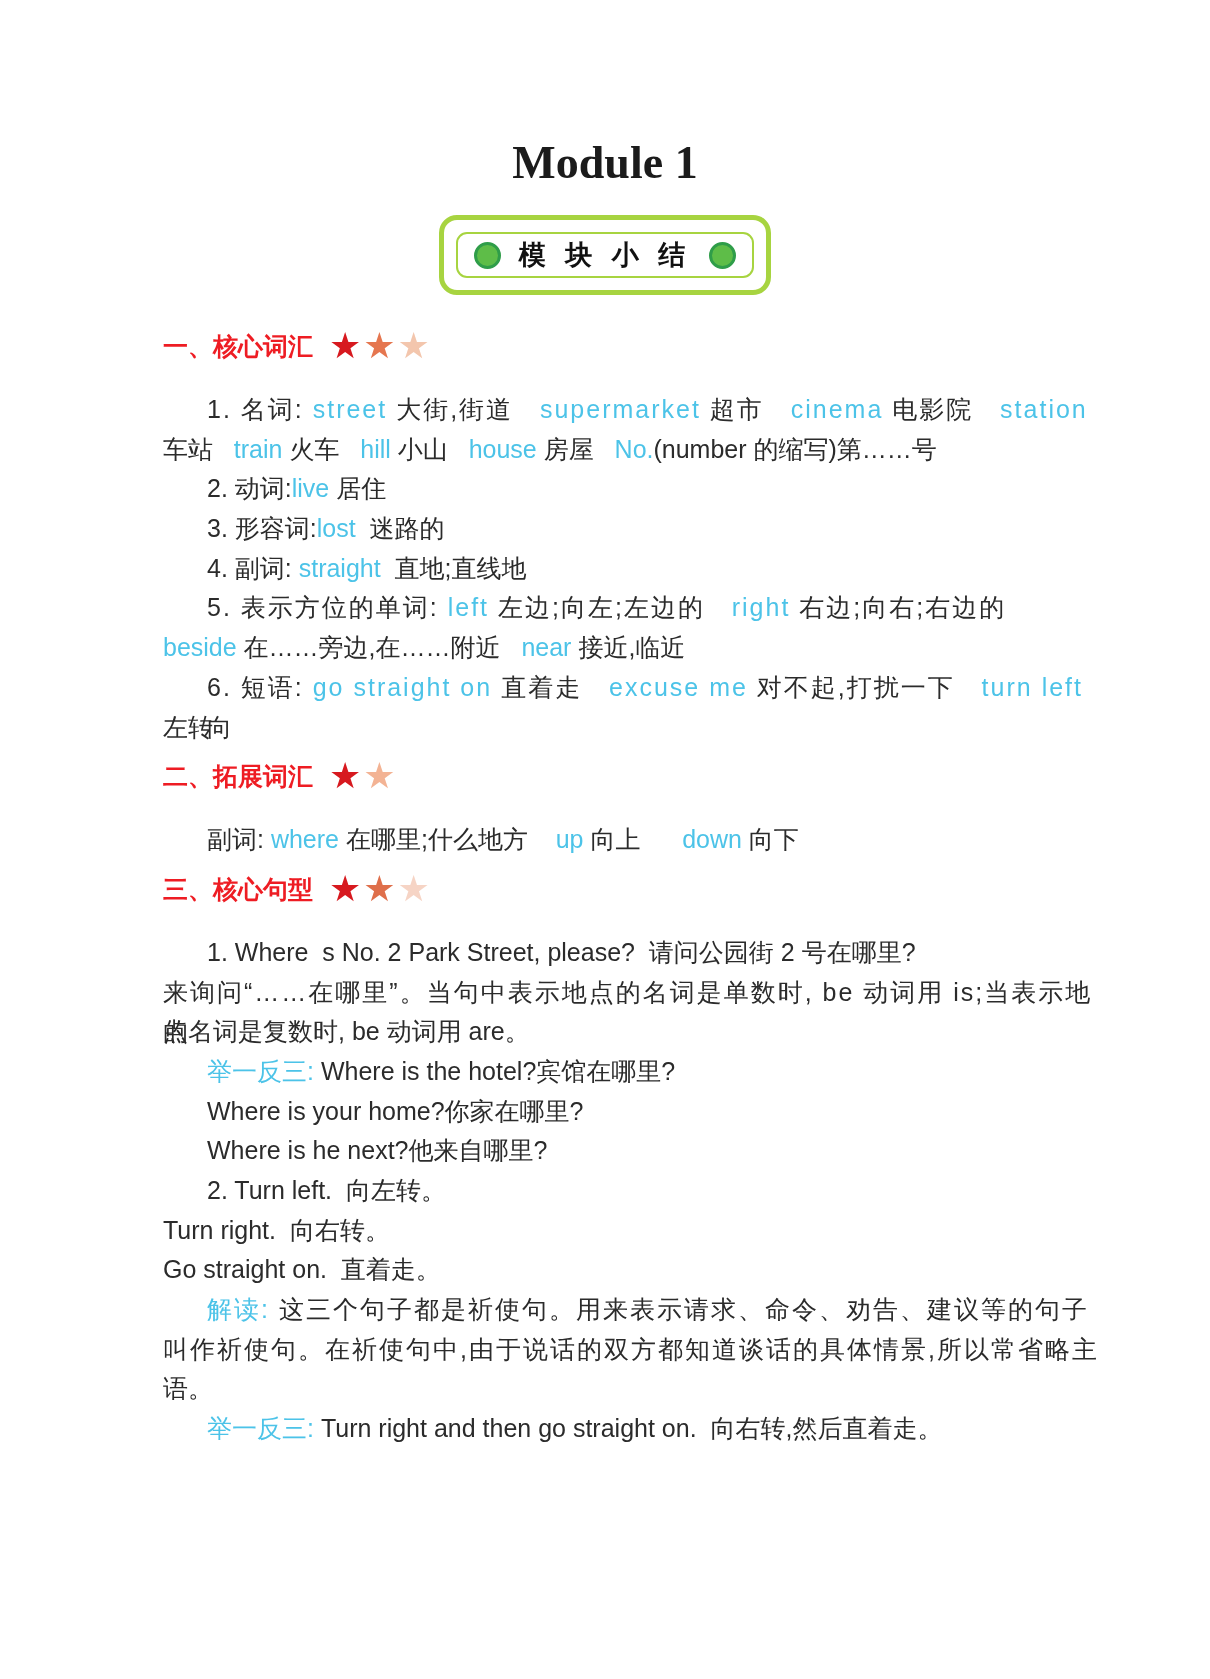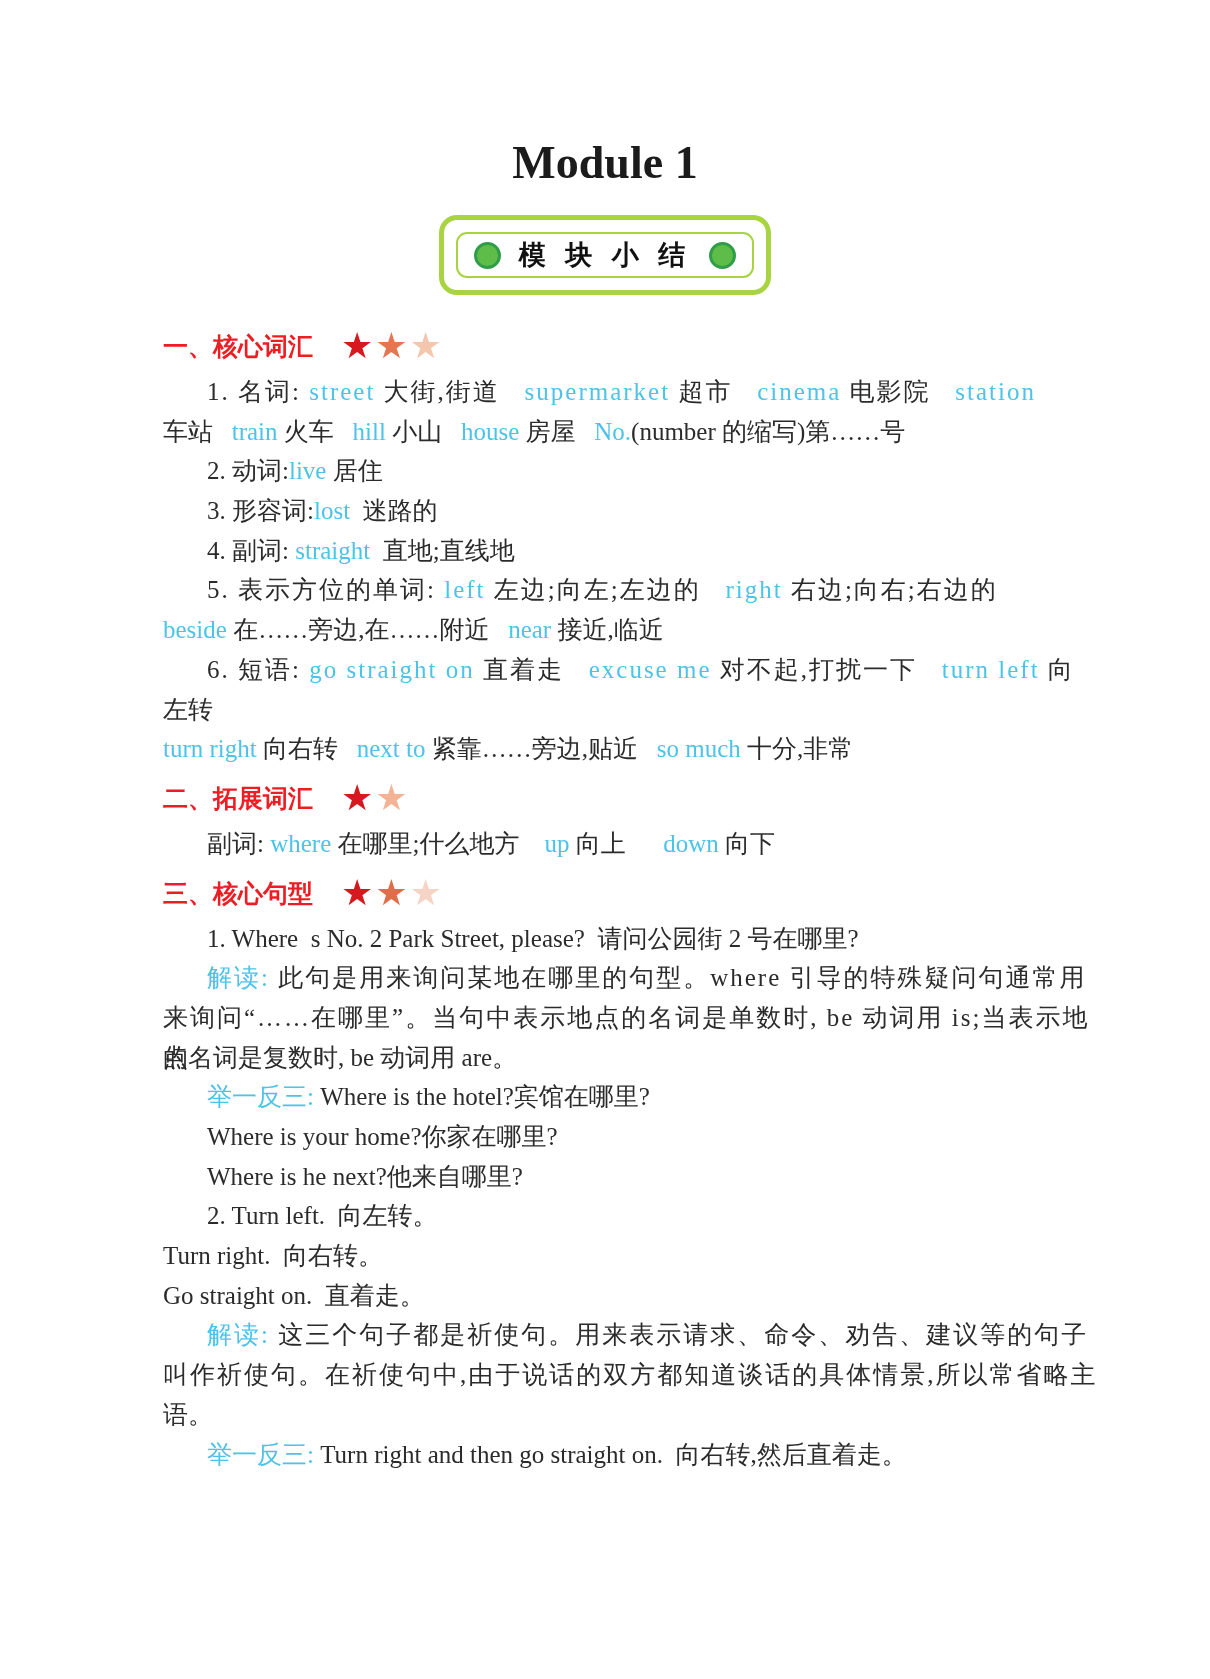--- a/index.html
+++ b/index.html
@@ -26,25 +26,25 @@
   .dot{
     width:27px;height:27px;border-radius:50%;box-sizing:border-box;
     background:var(--dot,#5ebd48);border:3px solid var(--ring,#2f9d49);
   }
   .badge-text{
     font-weight:bold;font-size:27px;line-height:30px;color:#111;
     letter-spacing:6px;white-space:pre;
   }
   .content{margin-left:163px;width:940px;margin-top:31px;}
   .sec + .sec{margin-top:9px;}
-  .sec-head{display:flex;align-items:center;gap:28px;height:40px;}
+  .sec-head{display:flex;align-items:center;gap:16px;height:40px;}
   .sec-title{color:var(--red,#ee1c23);font-weight:bold;font-size:25px;line-height:40px;}
   .stars{display:flex;gap:2px;align-items:center;}
   .star{font-size:36px;line-height:36px;}
-  .sec-body{margin-top:6px;font-family:Liberation Serif, serif;}
+  .sec-body{margin-top:24px;}
   .line{
     height:39.7px;line-height:39.7px;font-size:25px;
     white-space:pre-wrap;overflow:visible;
   }
   .line.indent{padding-left:44px;}
   .line.full{letter-spacing:2px;}
   .en{color:var(--accent,#4cc3e8);}
   .tx{color:var(--text,#2b2b2b);}
 </style>
 </head>
@@ -74,21 +74,20 @@
         <div class="sec-body">
           <div class="line indent full"><span class="tx">1. 名词: </span><span class="en">street</span><span class="tx"> 大街,街道   </span><span class="en">supermarket</span><span class="tx"> 超市   </span><span class="en">cinema</span><span class="tx"> 电影院   </span><span class="en">station</span></div>
           <div class="line"><span class="tx">车站   </span><span class="en">train</span><span class="tx"> 火车   </span><span class="en">hill</span><span class="tx"> 小山   </span><span class="en">house</span><span class="tx"> 房屋   </span><span class="en">No.</span><span class="tx">(number 的缩写)第……号</span></div>
           <div class="line indent"><span class="tx">2. 动词:</span><span class="en">live</span><span class="tx"> 居住</span></div>
           <div class="line indent"><span class="tx">3. 形容词:</span><span class="en">lost</span><span class="tx">  迷路的</span></div>
           <div class="line indent"><span class="tx">4. 副词: </span><span class="en">straight</span><span class="tx">  直地;直线地</span></div>
           <div class="line indent full"><span class="tx">5. 表示方位的单词: </span><span class="en">left</span><span class="tx"> 左边;向左;左边的   </span><span class="en">right</span><span class="tx"> 右边;向右;右边的</span></div>
           <div class="line"><span class="en">beside</span><span class="tx"> 在……旁边,在……附近   </span><span class="en">near</span><span class="tx"> 接近,临近</span></div>
           <div class="line indent full"><span class="tx">6. 短语: </span><span class="en">go straight on</span><span class="tx"> 直着走   </span><span class="en">excuse me</span><span class="tx"> 对不起,打扰一下   </span><span class="en">turn left</span><span class="tx"> 向</span></div>
           <div class="line"><span class="tx">左转</span></div>
-          <div class="line"><span class="en">turn right</span><span class="tx"> 向右转   </span><span class="en">next to</span><span class="tx"> 紧靠……旁边,贴近   </span><span class="en">so much</span><span class="tx"> 十分,非常</span></div>
         </div>
       </section>
       <section class="sec">
         <div class="sec-head">
           <span class="sec-title">二、拓展词汇</span>
           <span class="stars">
             <span class="star" style="color: rgb(215, 25, 31);">★</span>
             <span class="star" style="color: rgb(243, 179, 148);">★</span>
           </span>
         </div>
@@ -100,21 +99,20 @@
         <div class="sec-head">
           <span class="sec-title">三、核心句型</span>
           <span class="stars">
             <span class="star" style="color: rgb(215, 25, 31);">★</span>
             <span class="star" style="color: rgb(223, 111, 75);">★</span>
             <span class="star" style="color: rgb(246, 212, 197);">★</span>
           </span>
         </div>
         <div class="sec-body">
           <div class="line indent"><span class="tx">1. Where  s No. 2 Park Street, please?  请问公园街 2 号在哪里?</span></div>
-          <div class="line indent full"><span class="en">解读:</span><span class="tx"> 此句是用来询问某地在哪里的句型。where 引导的特殊疑问句通常用</span></div>
           <div class="line full"><span class="tx">来询问“……在哪里”。当句中表示地点的名词是单数时, be 动词用 is;当表示地点</span></div>
           <div class="line"><span class="tx">的名词是复数时, be 动词用 are。</span></div>
           <div class="line indent"><span class="en">举一反三:</span><span class="tx"> Where is the hotel?宾馆在哪里?</span></div>
           <div class="line indent"><span class="tx">Where is your home?你家在哪里?</span></div>
           <div class="line indent"><span class="tx">Where is he next?他来自哪里?</span></div>
           <div class="line indent"><span class="tx">2. Turn left.  向左转。</span></div>
           <div class="line"><span class="tx">Turn right.  向右转。</span></div>
           <div class="line"><span class="tx">Go straight on.  直着走。</span></div>
           <div class="line indent full"><span class="en">解读:</span><span class="tx"> 这三个句子都是祈使句。用来表示请求、命令、劝告、建议等的句子</span></div>
           <div class="line full"><span class="tx">叫作祈使句。在祈使句中,由于说话的双方都知道谈话的具体情景,所以常省略主</span></div>

